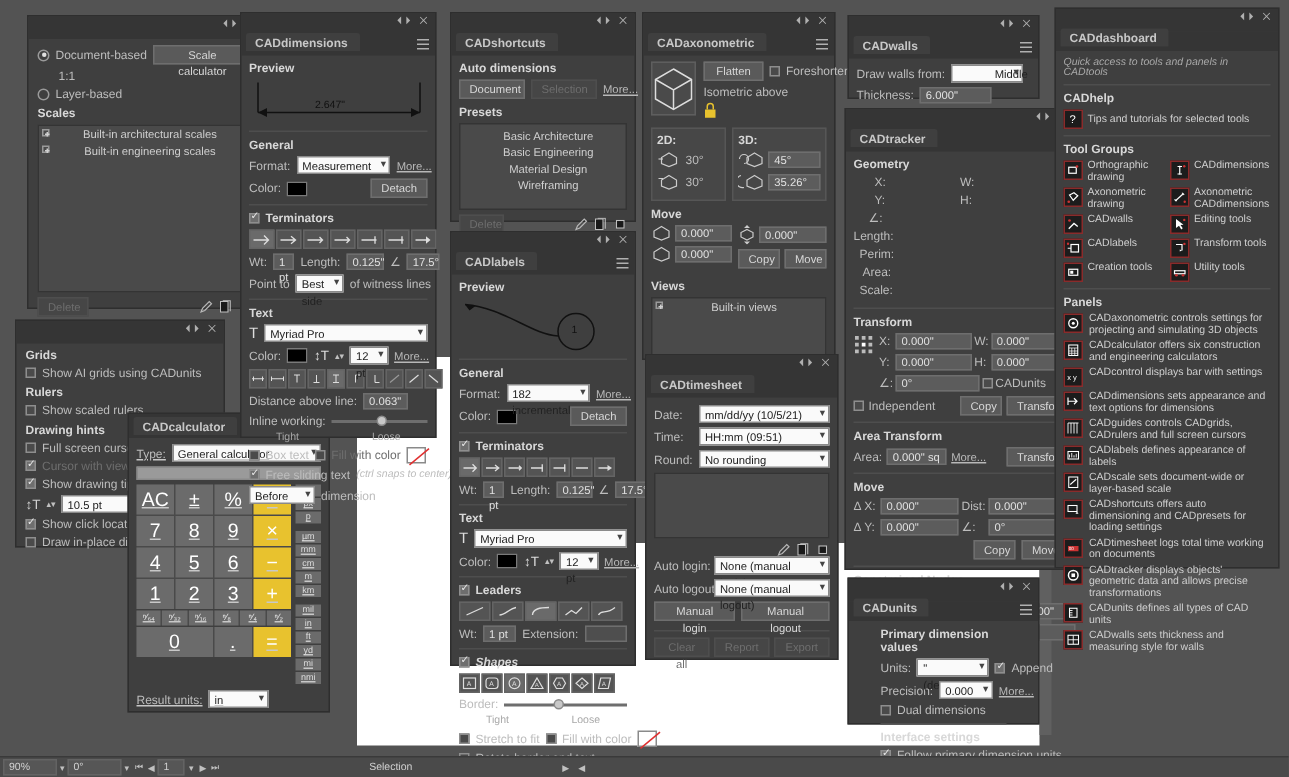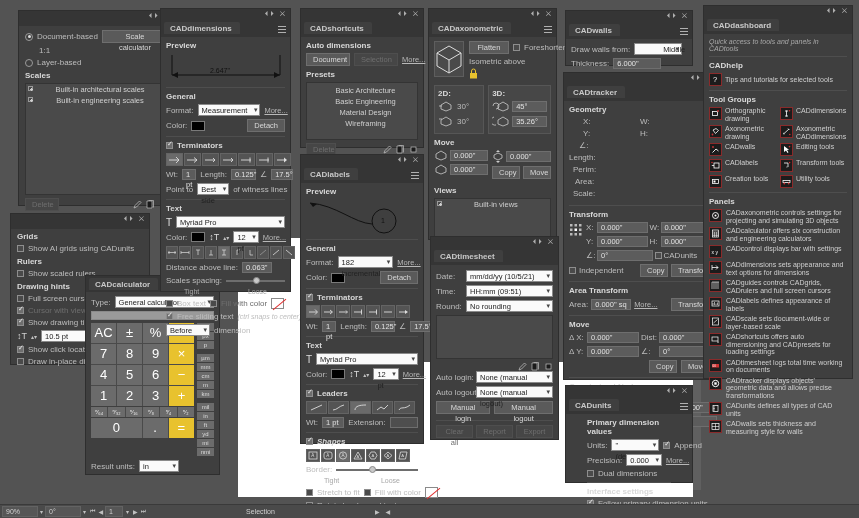--- a/index.html
+++ b/index.html
@@ -194,21 +194,21 @@
         <span class="cb"></span>
       <span class="lbl">Draw in-place dimensions</span>
       </div>
   </div>
 </div>
 
 <div class="panel" id="calc" style="left:85px; top:275px; width:135px; height:200px;">
   <div style="position:relative;height:16px;background:#353535;">
     <div class="ptab" style="top:2px;">CADcalculator</div>
   </div>
-  <div class="pbody" style="padding:4px 5px;">
+  <div class="pbody" style="padding:4px 5px;text-decoration:underline;">
     <div class="row">
       <span class="lbl">Type:</span>
       <div class="sel" style="flex:1;">General calculator</div>
     </div>
     <div class="fld" style="height:9px;background:#9a9a9a;border-color:#8a8a8a;margin-bottom:3px;"></div>
     <div style="display:flex;gap:3px;">
       <div style="flex:1;">
         <div class="keys">
           <div class="key">AC</div>
           <div class="key">±</div>
@@ -420,21 +420,21 @@
           <svg width="10" height="7" viewBox="0 0 10 7">
             <path d="M2 1 L8 6" stroke="#ddd" stroke-width="0.8" fill="none"></path>
           </svg>
         </div>
     </div>
     <div class="row">
       <span class="lbl">Distance above line:</span>
       <div class="fld" style="width:30px;">0.063"</div>
     </div>
     <div class="row">
-      <span class="lbl">Scales spacing:</span>
+      <span class="lbl">Inline working:</span>
       <div class="slider">
           <span class="knob" style="left:46%;"></span>
         </div>
     </div>
     <div class="row" style="justify-content:space-between;padding:0 18px;">
       <span class="smalltxt">Tight</span>
       <span class="smalltxt">Loose</span>
     </div>
     <div class="row">
       <span class="cb"></span>

